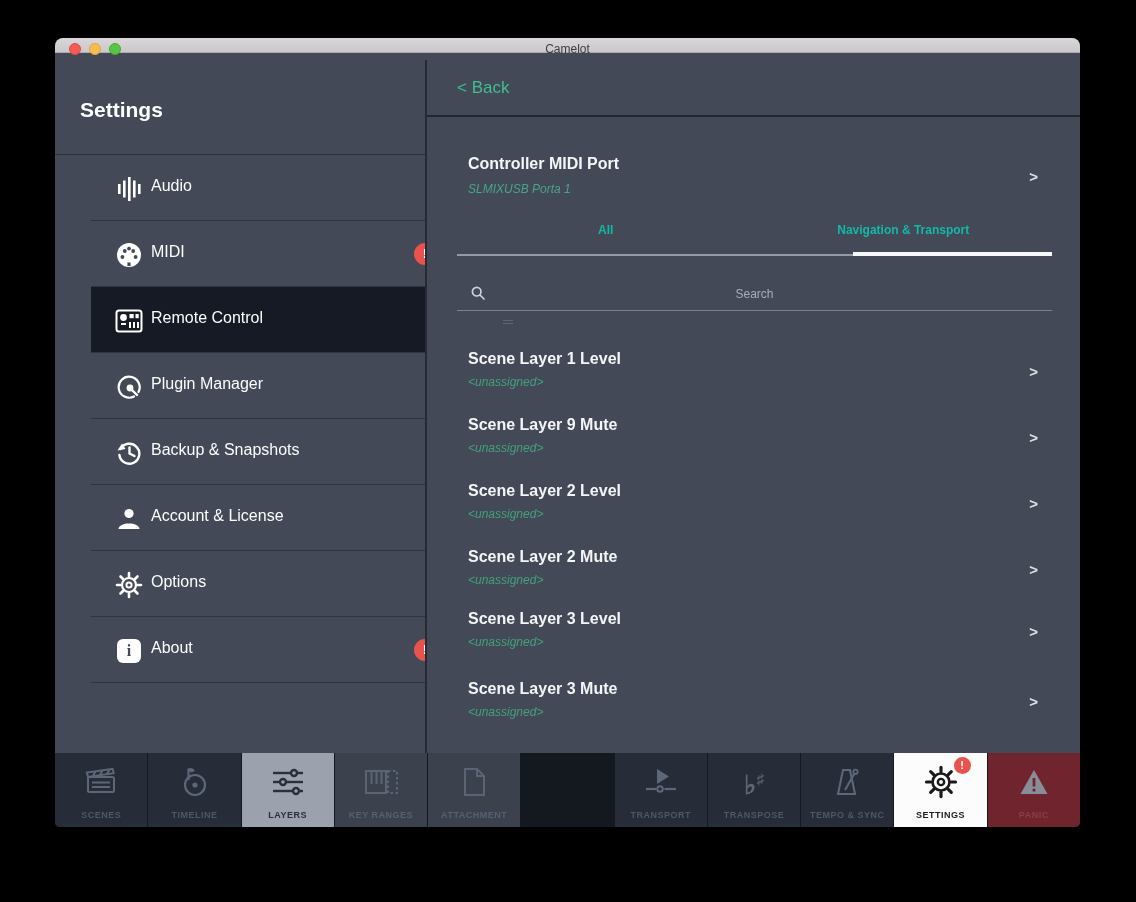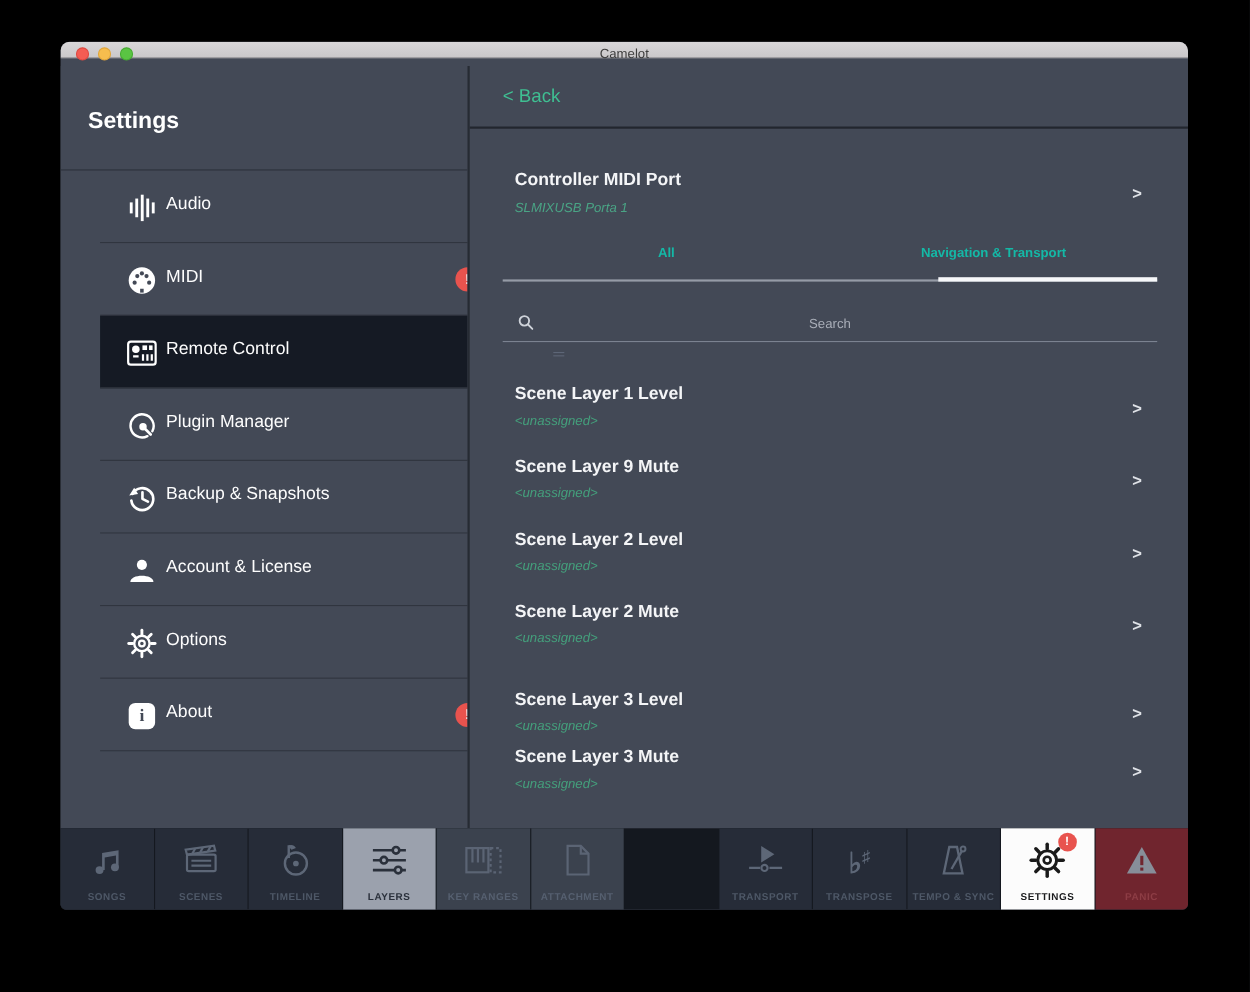--- a/index.html
+++ b/index.html
@@ -255,44 +255,34 @@
       <div class="assign-row" style="top:410px">
         <div class="a-name">Scene Layer 2 Level</div>
         <div class="a-val">&lt;unassigned&gt;</div>
         <span class="chev a-chev">&gt;</span>
       </div>
       <div class="assign-row" style="top:476px">
         <div class="a-name">Scene Layer 2 Mute</div>
         <div class="a-val">&lt;unassigned&gt;</div>
         <span class="chev a-chev">&gt;</span>
       </div>
-      <div class="assign-row" style="top:556px">
+      <div class="assign-row" style="top:538px">
         <div class="a-name">Scene Layer 3 Level</div>
         <div class="a-val">&lt;unassigned&gt;</div>
         <span class="chev a-chev">&gt;</span>
       </div>
       <div class="assign-row" style="top:608px">
         <div class="a-name">Scene Layer 3 Mute</div>
         <div class="a-val">&lt;unassigned&gt;</div>
         <span class="chev a-chev">&gt;</span>
       </div>
     </main>
 
     <nav class="toolbar">
 
-      <div class="slot s-dark">
-        <span class="slot-icon">
-          <svg width="32" height="30" viewBox="0 0 32 30" fill="currentColor">
-            <circle cx="9.5" cy="24" r="3.6"></circle>
-              <circle cx="23.5" cy="21.5" r="3.6"></circle>
-            <polygon points="11.8,24 11.8,8.5 26.8,6 26.8,21.5 24.4,21.5 24.4,10.8 14.2,12.6 14.2,24"></polygon>
-          </svg>
-        </span>
-        <span class="slot-label">SONGS</span>
-      </div>
 
       <div class="slot s-dark">
         <span class="slot-icon">
           <svg width="34" height="30" viewBox="0 0 34 30">
             <g fill="none" stroke="currentColor" stroke-width="2">
               <rect x="4" y="10" width="26" height="15" rx="1.5"></rect>
               <path d="M 4,10 2.8,5.5 28.5,1.8 29.7,6.2 Z"></path>
               <line x1="9" y1="9" x2="11.5" y2="4.2"></line>
                 <line x1="16" y1="8" x2="18.5" y2="3.2"></line>
               <line x1="23" y1="7" x2="25.5" y2="2.4"></line>

